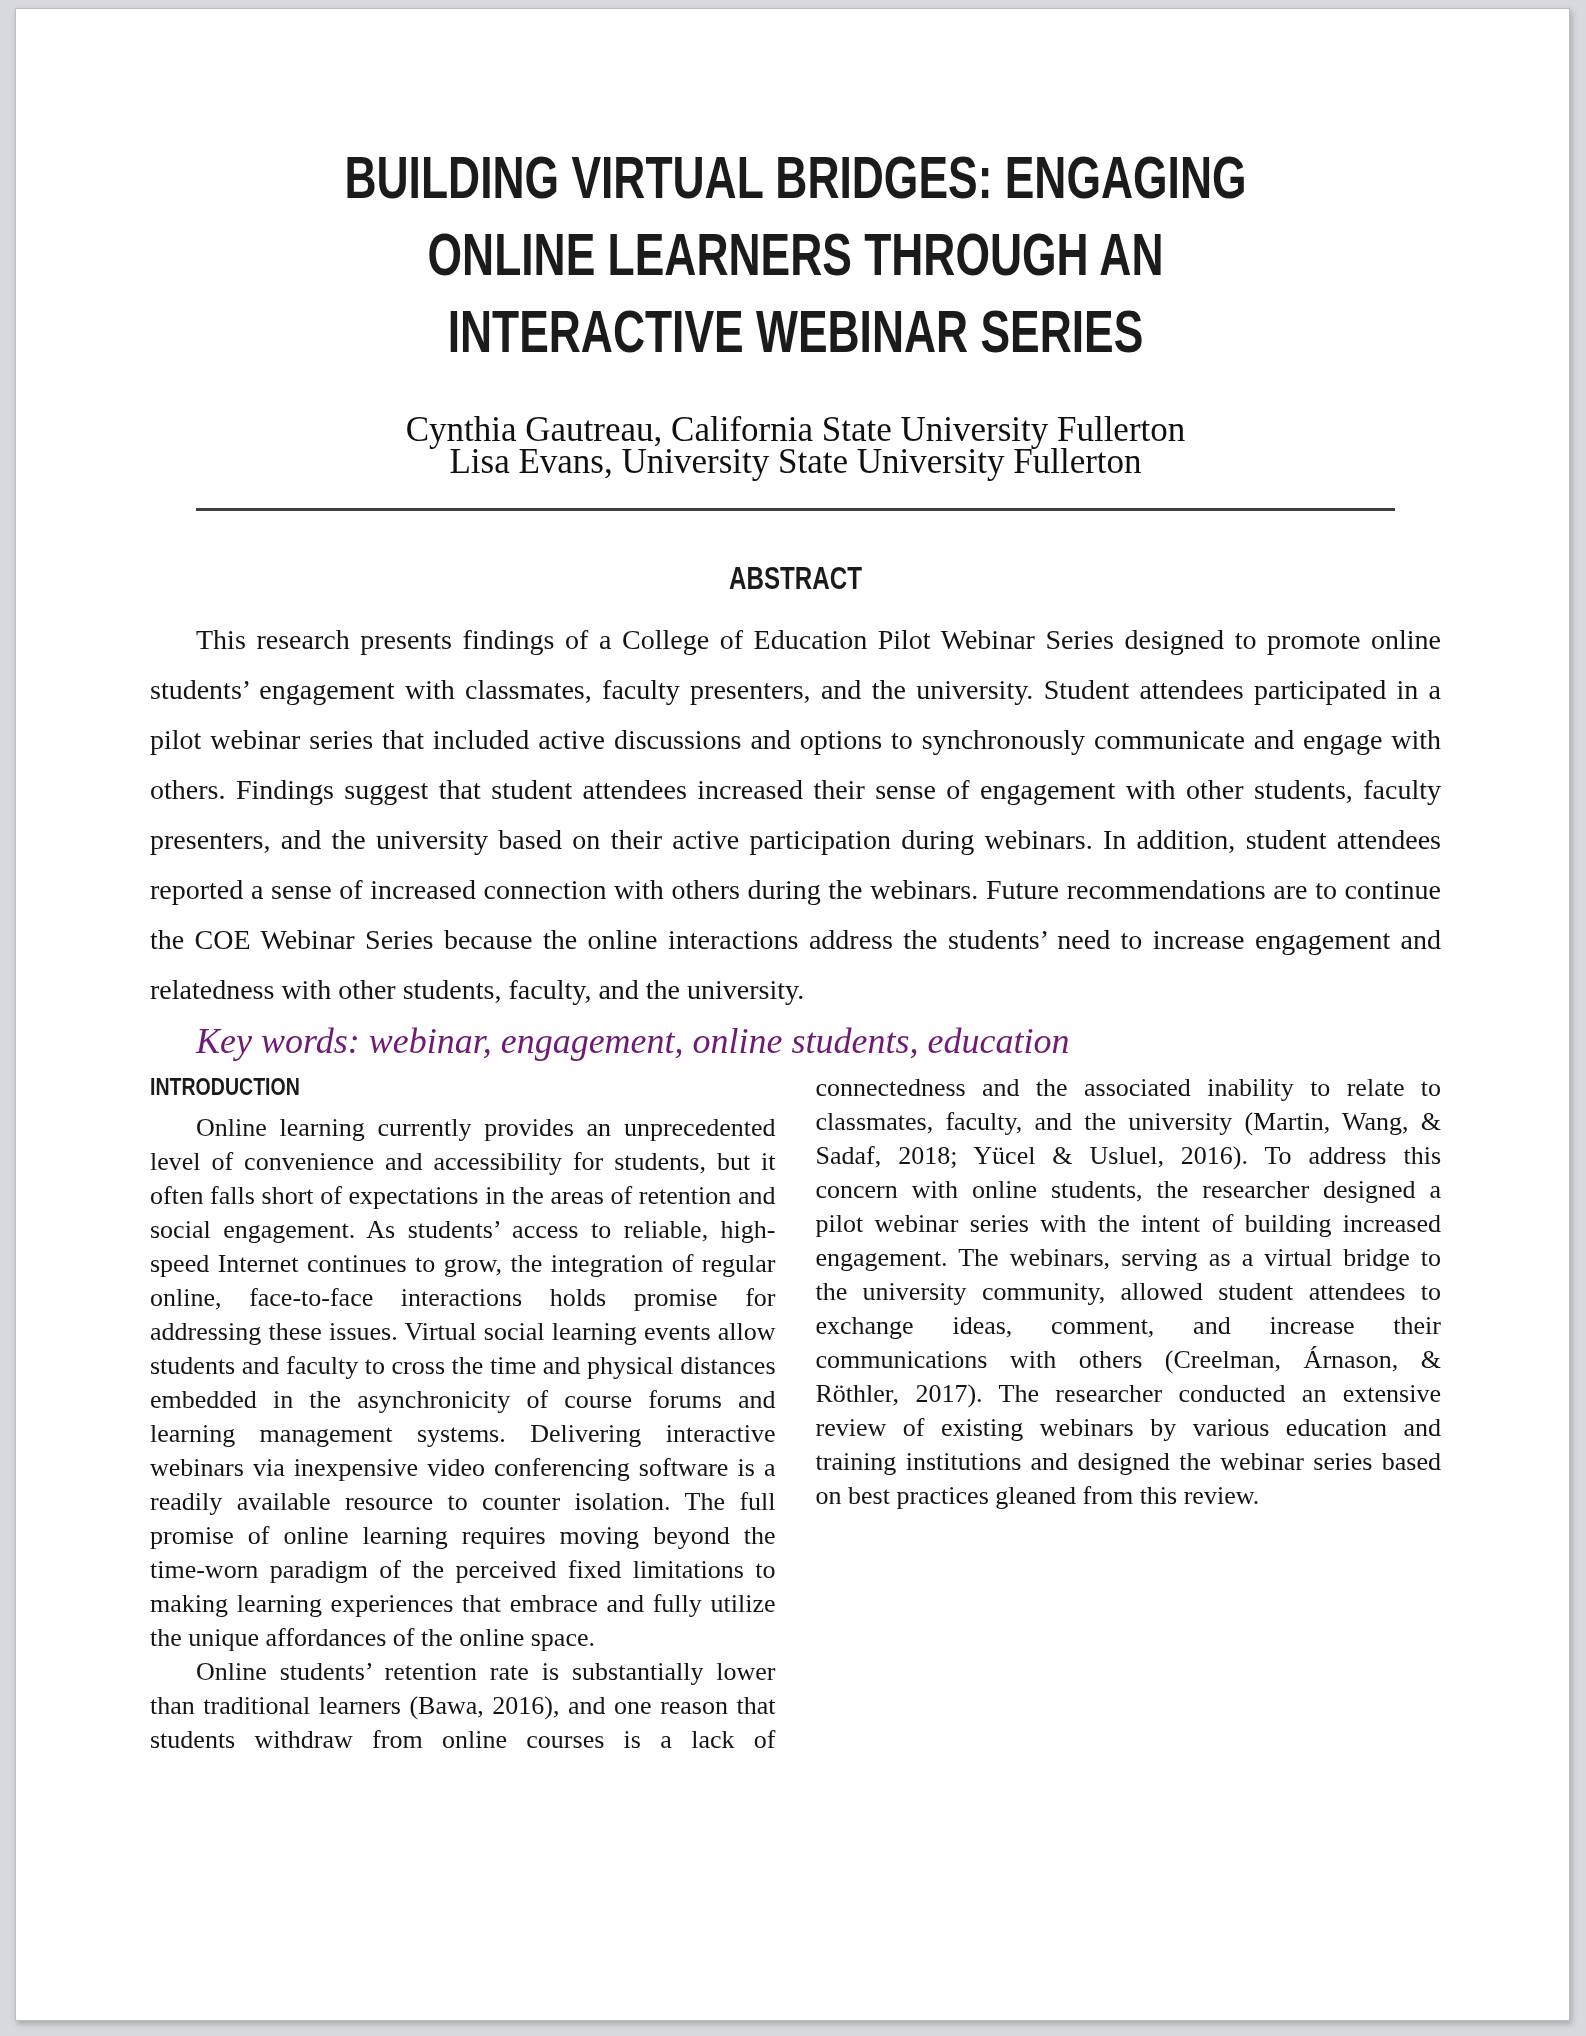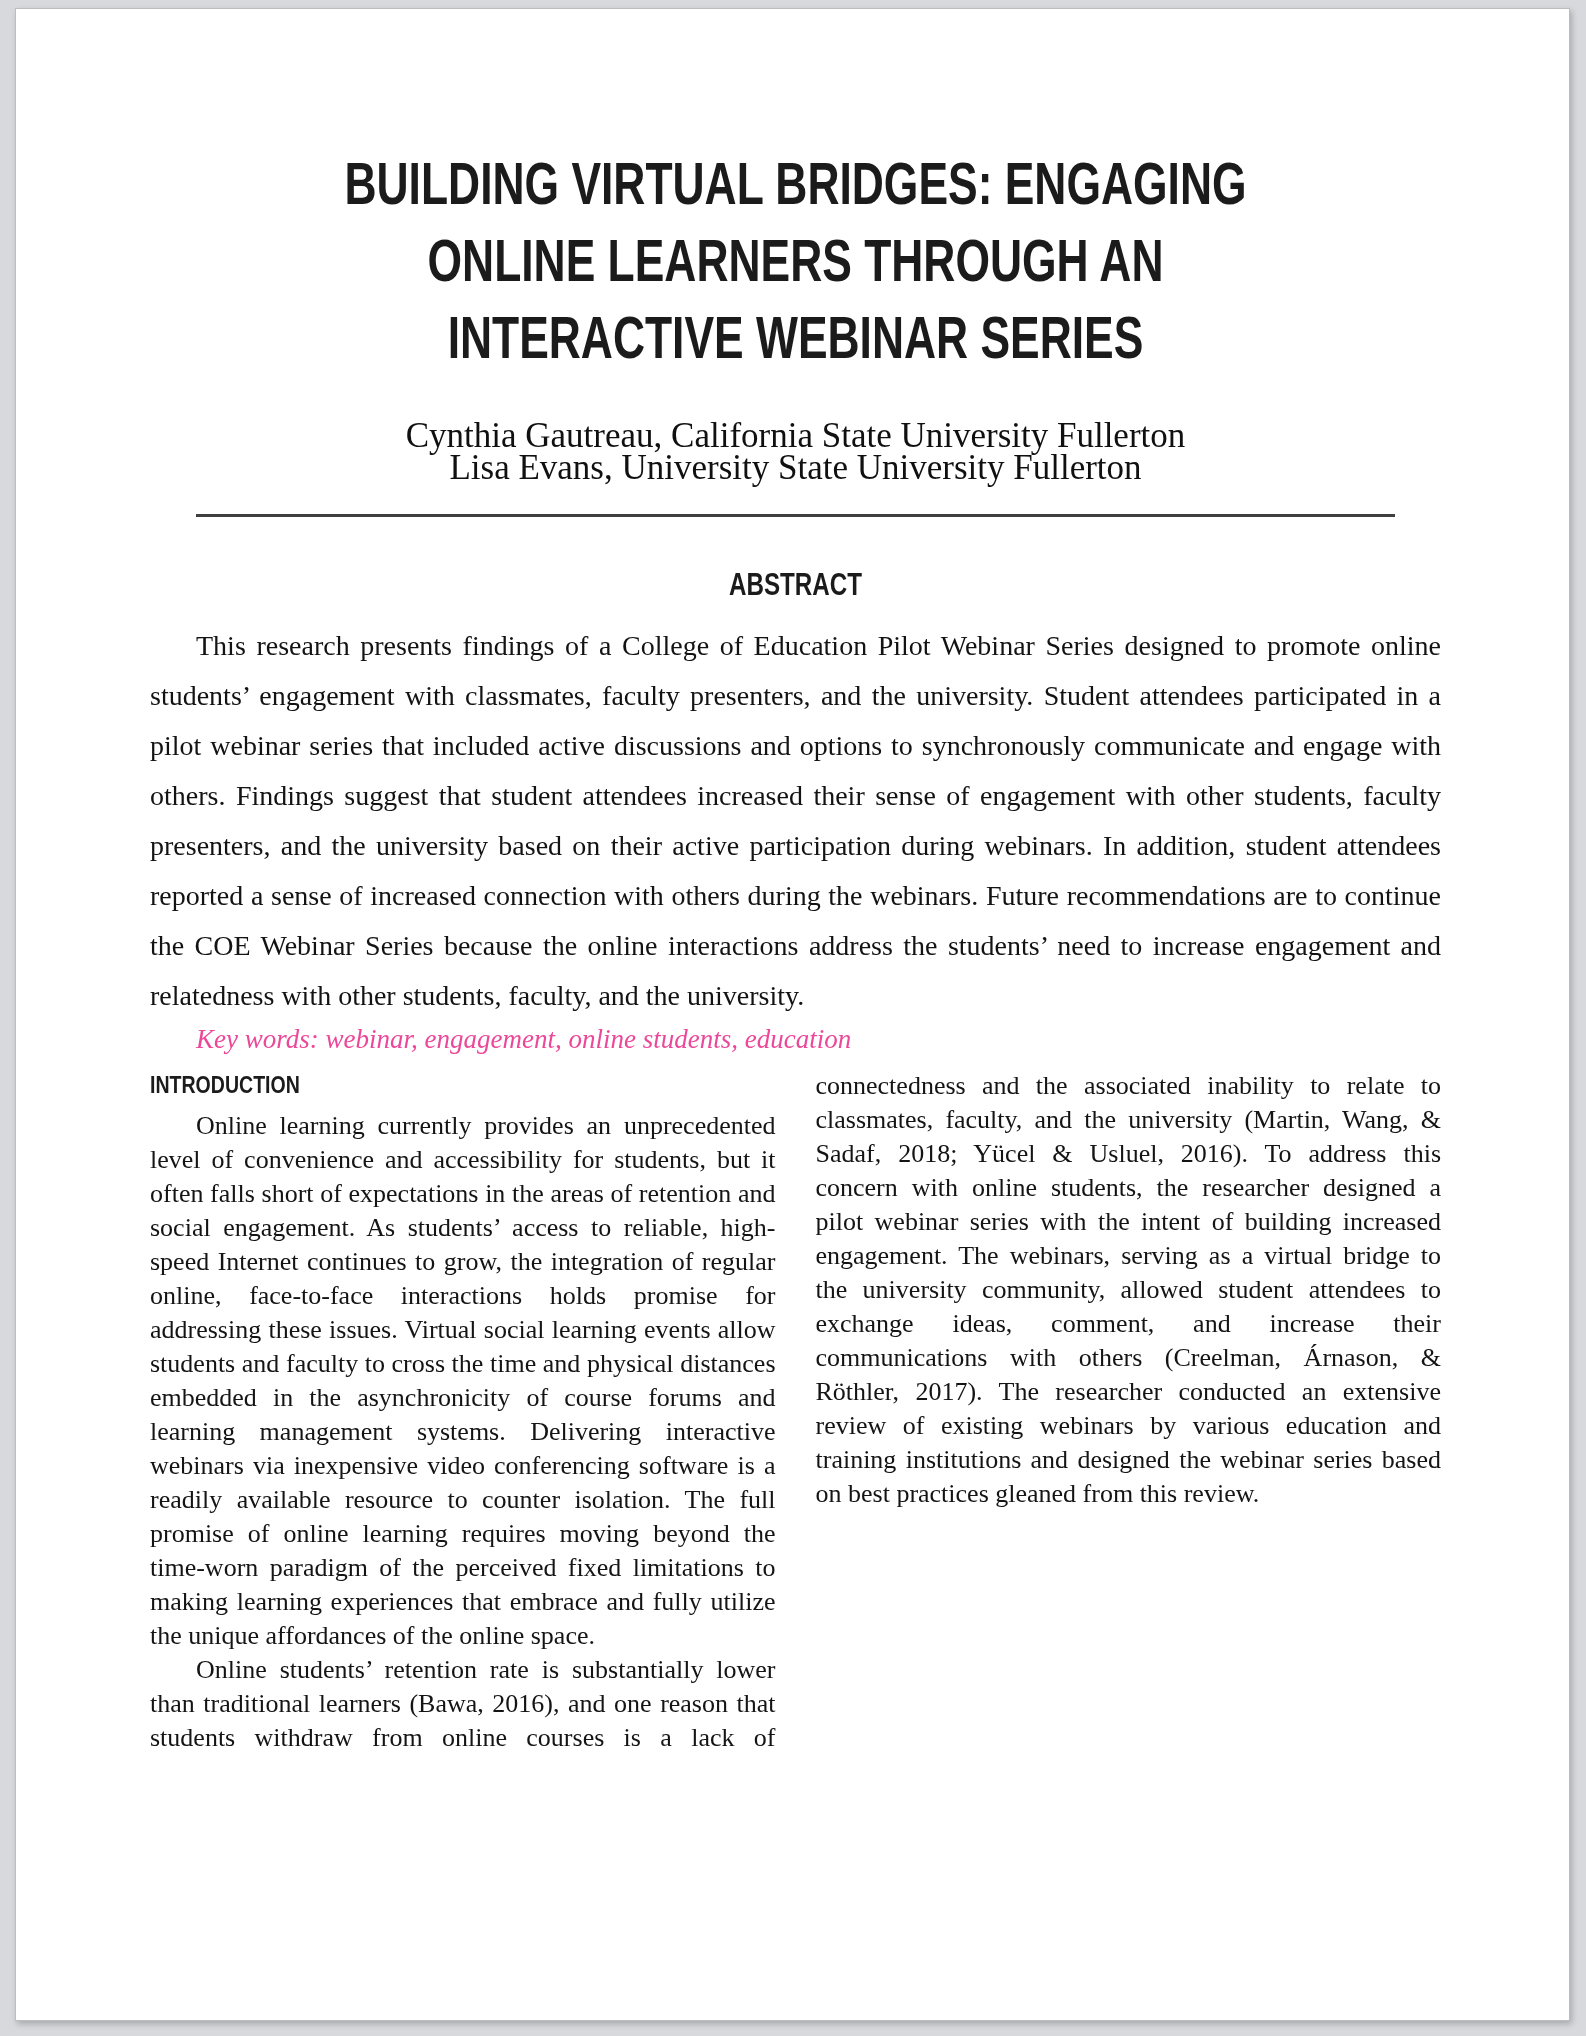--- a/index.html
+++ b/index.html
@@ -16,21 +16,21 @@
     overflow: hidden;
   }
   .page {
     position: absolute;
     left: 15px; top: 8px;
     width: 1555px; height: 2013px;
     background: #ffffff;
     border: 1px solid #bcbdc0;
     box-shadow: 2px 3px 6px rgba(0,0,0,0.22);
     box-sizing: border-box;
-    padding: 6px 128px 0 134px;
+    padding: 0 128px 0 134px;
     color: #161616;
   }
   .title {
     margin-top: 130px;
     text-align: center;
     font-family: "Liberation Sans", sans-serif;
     font-weight: bold;
     font-size: 60px;
     line-height: 77px;
     color: #1b1b1b;
@@ -63,26 +63,26 @@
   }
   .abstract-body {
     margin: 18px 0 0 0;
     font-size: 28px;
     line-height: 50px;
     text-align: justify;
     text-indent: 46px;
     color: #131313;
   }
   .keywords {
-    margin: 2px 0 0 0;
+    margin: 10px 0 0 0;
     font-style: italic;
-    font-size: 27px;
+    font-size: 36px;
     line-height: 32px;
     padding-left: 46px;
-    color: #ec4899;
+    color: #701a75;
   }
   .intro-columns {
     margin-top: 14px;
     height: 690px;
     overflow: hidden;
     column-count: 2;
     column-gap: 40px;
     column-fill: auto;
     text-align: justify;
     font-size: 26px;

